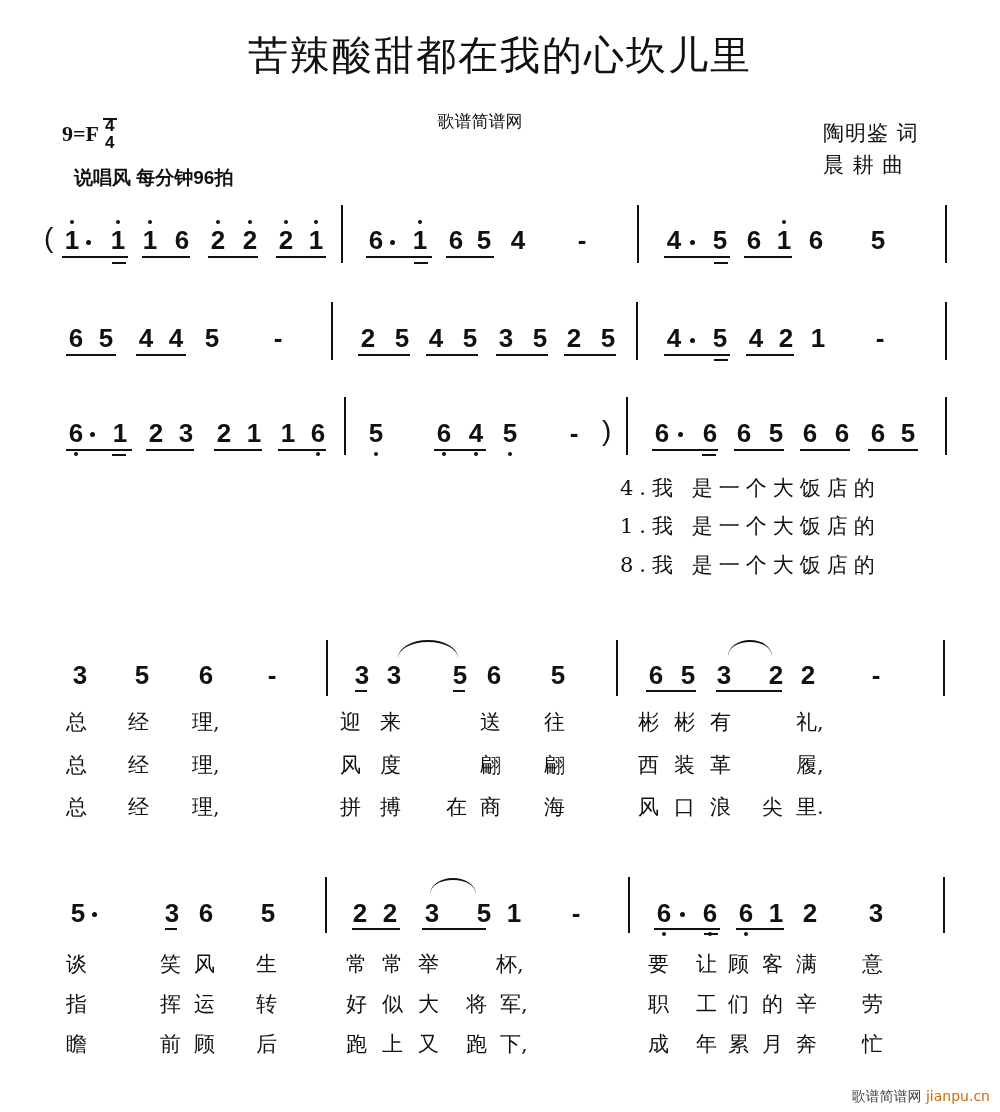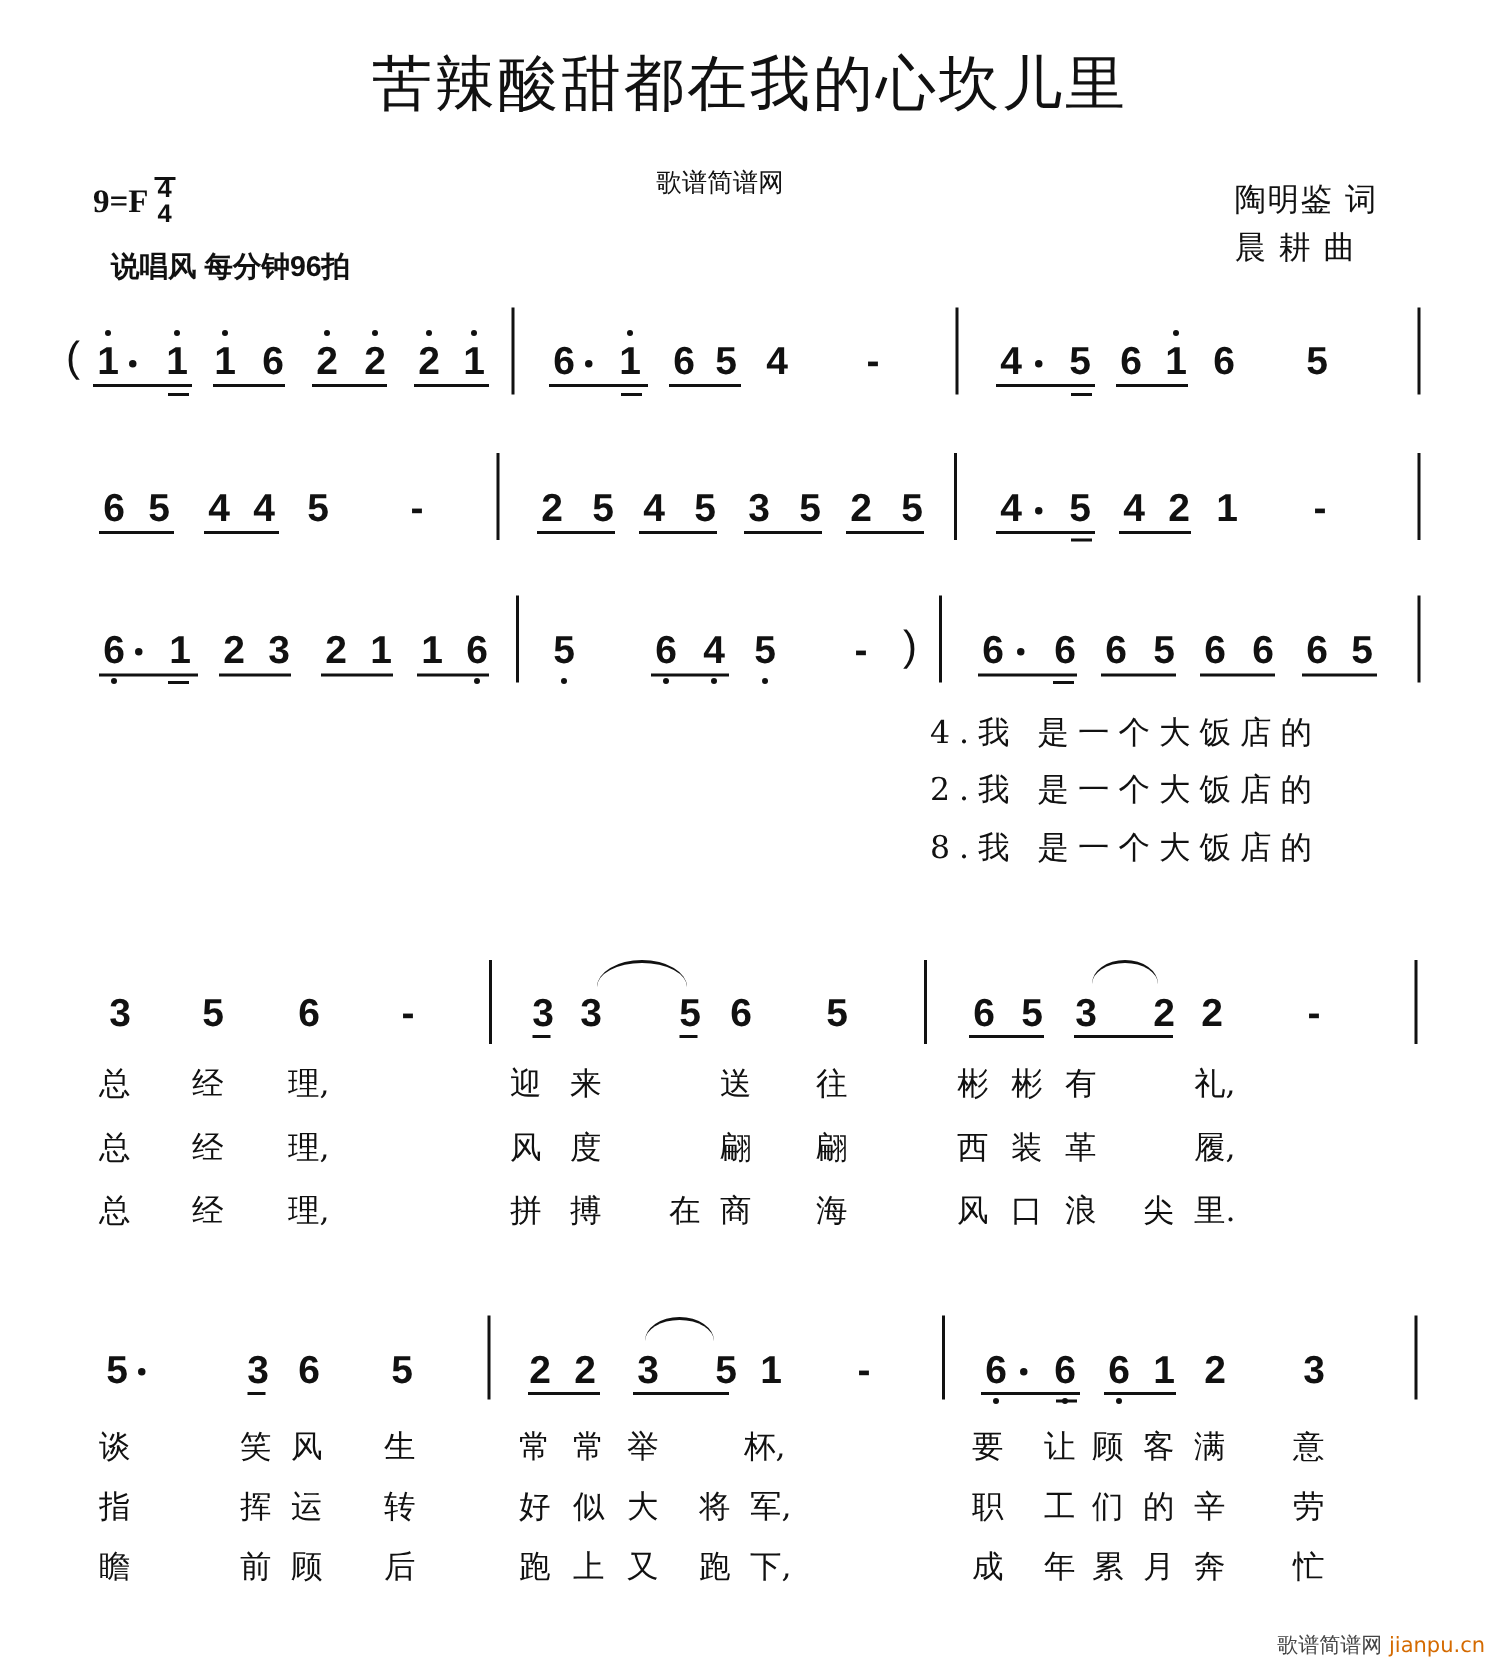--- a/index.html
+++ b/index.html
@@ -160,21 +160,21 @@
   <div class="ul" style="left:652px;top:449px;width:66px"></div>
   <div class="ul" style="left:702px;top:454px;width:14px"></div>
   <div class="ul" style="left:734px;top:449px;width:50px"></div>
   <div class="ul" style="left:800px;top:449px;width:50px"></div>
   <div class="ul" style="left:868px;top:449px;width:50px"></div>
   <div class="bar" style="left:945px;top:397px;height:58px"></div>
 </div>
 
 <div>
   <div class="lyric" style="left:620px;top:476px;letter-spacing:6px">4.我  是一个大饭店的</div>
-  <div class="lyric" style="left:620px;top:514px;letter-spacing:6px">2.我  是一个大饭店的</div>
+  <div class="lyric" style="left:620px;top:514px;letter-spacing:6px">1.我  是一个大饭店的</div>
   <div class="lyric" style="left:620px;top:553px;letter-spacing:6px">8.我  是一个大饭店的</div>
 </div>
 
 <div>
   <span class="note" style="left:70px;top:662px"><span>3</span></span>
   <span class="note" style="left:132px;top:662px"><span>5</span></span>
   <span class="note" style="left:196px;top:662px"><span>6</span></span>
   <span class="note" style="left:262px;top:662px"><span>-</span></span>
   <div class="bar" style="left:326px;top:640px;height:56px"></div>
   <span class="note" style="left:352px;top:662px"><span>3</span></span>

